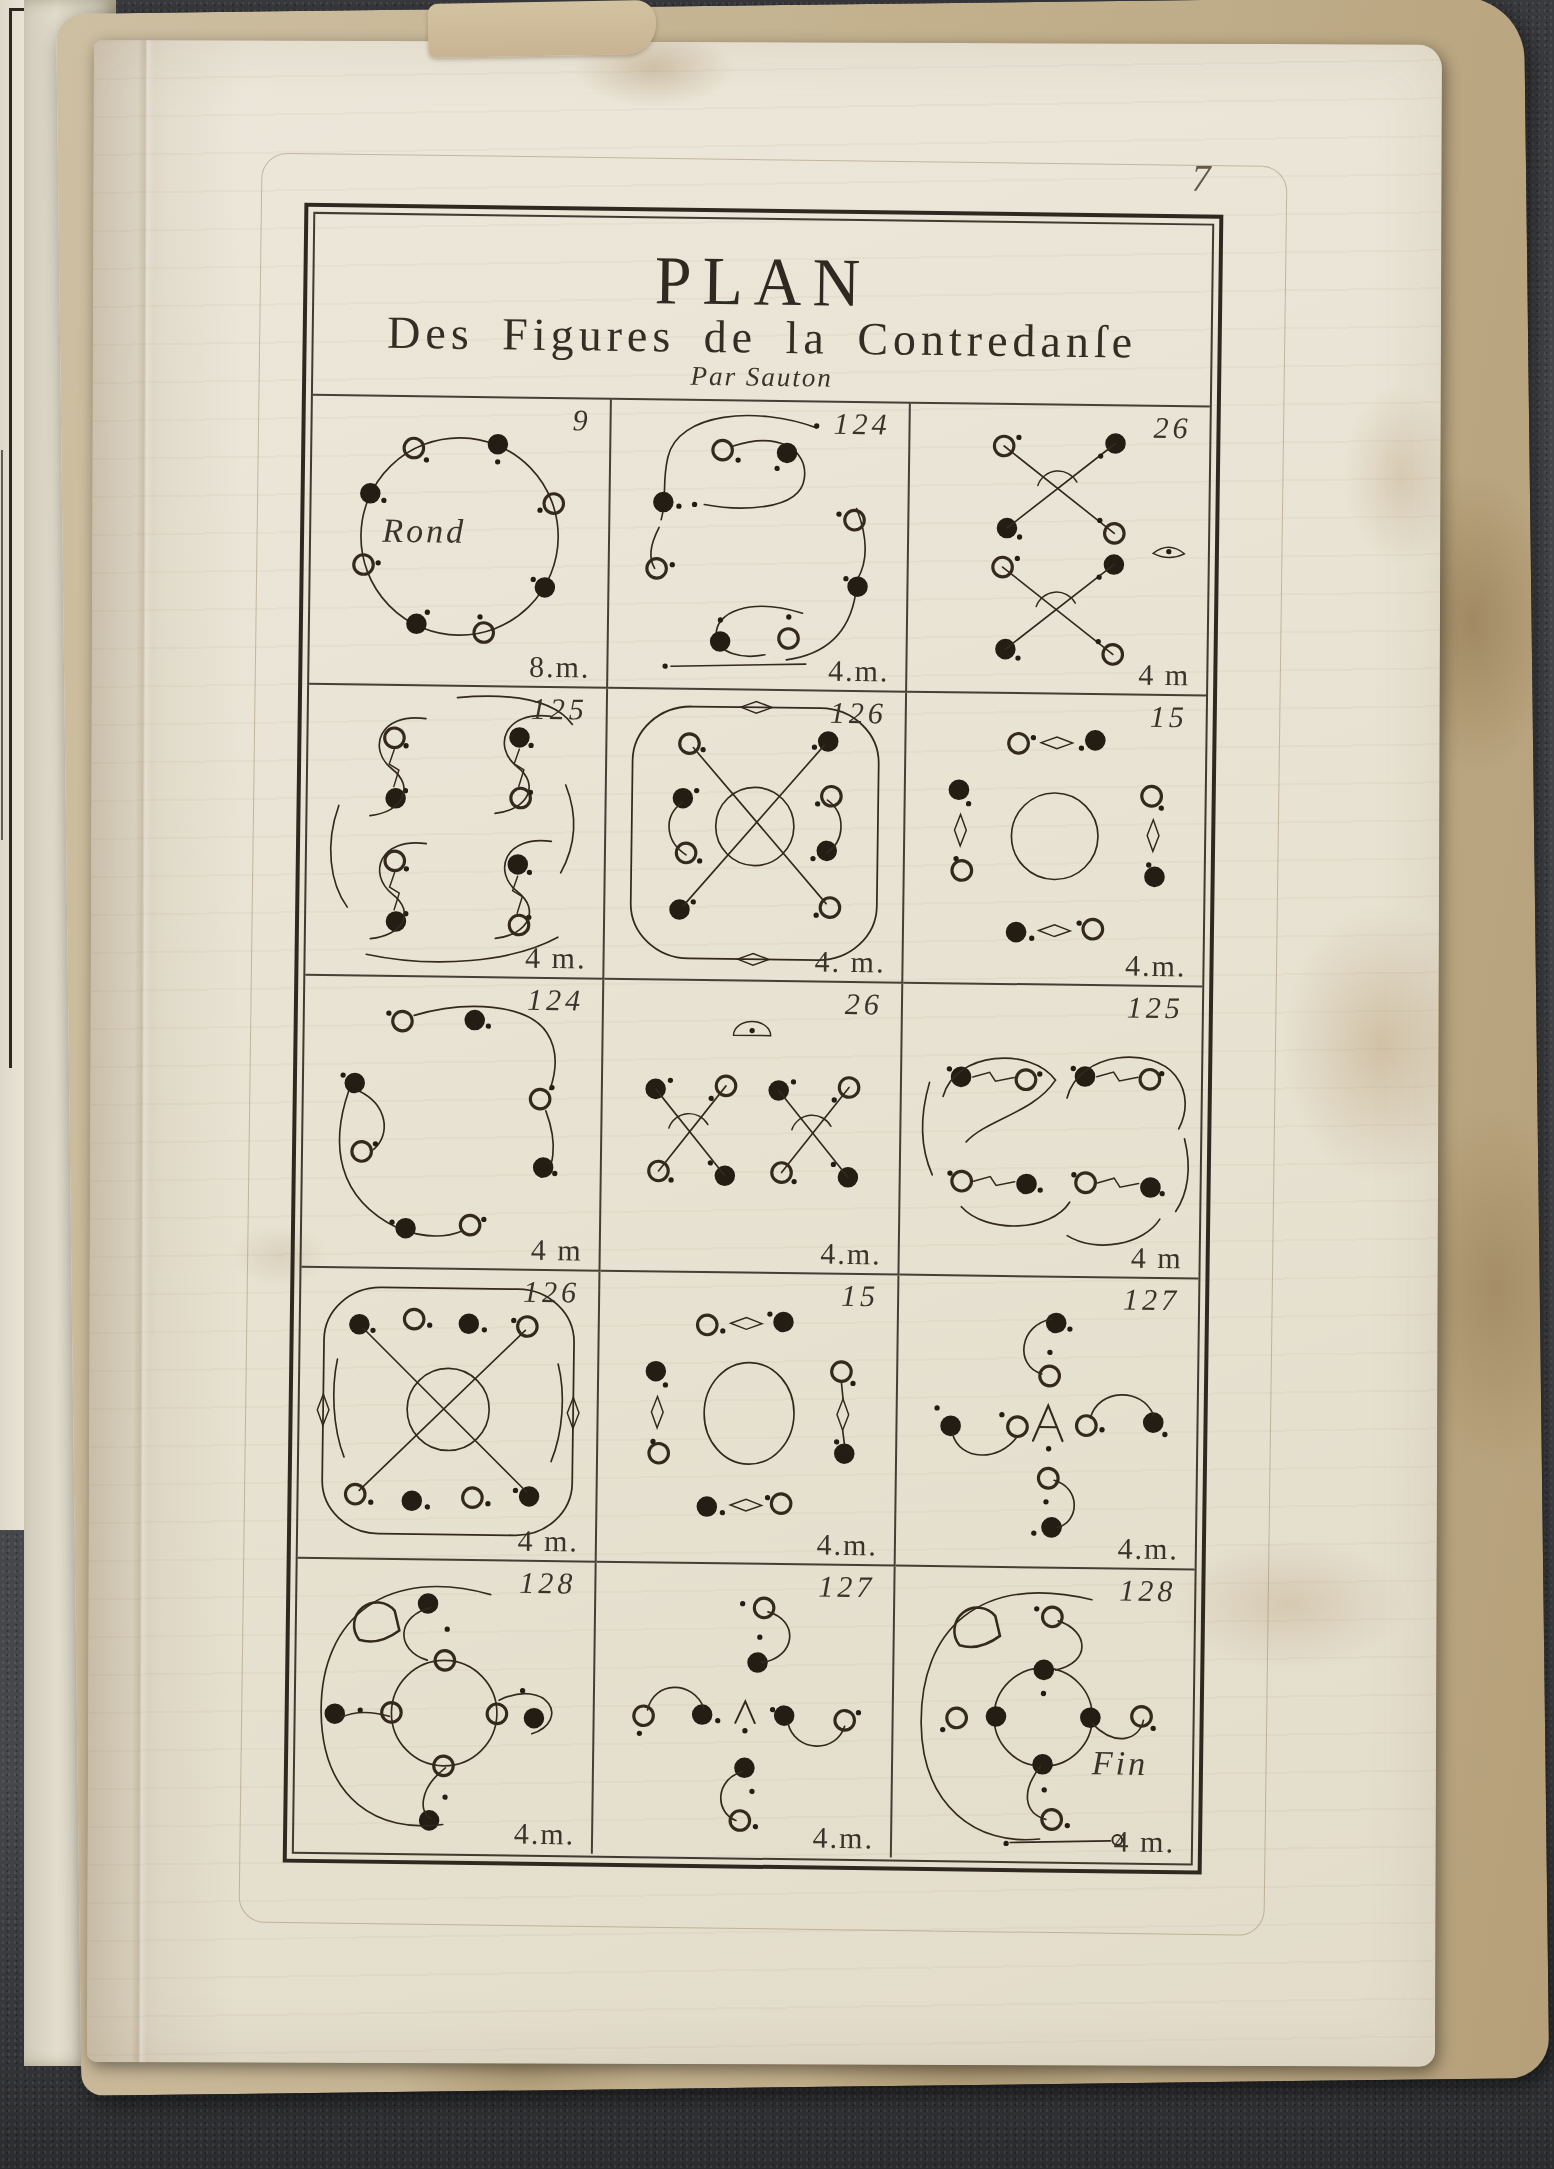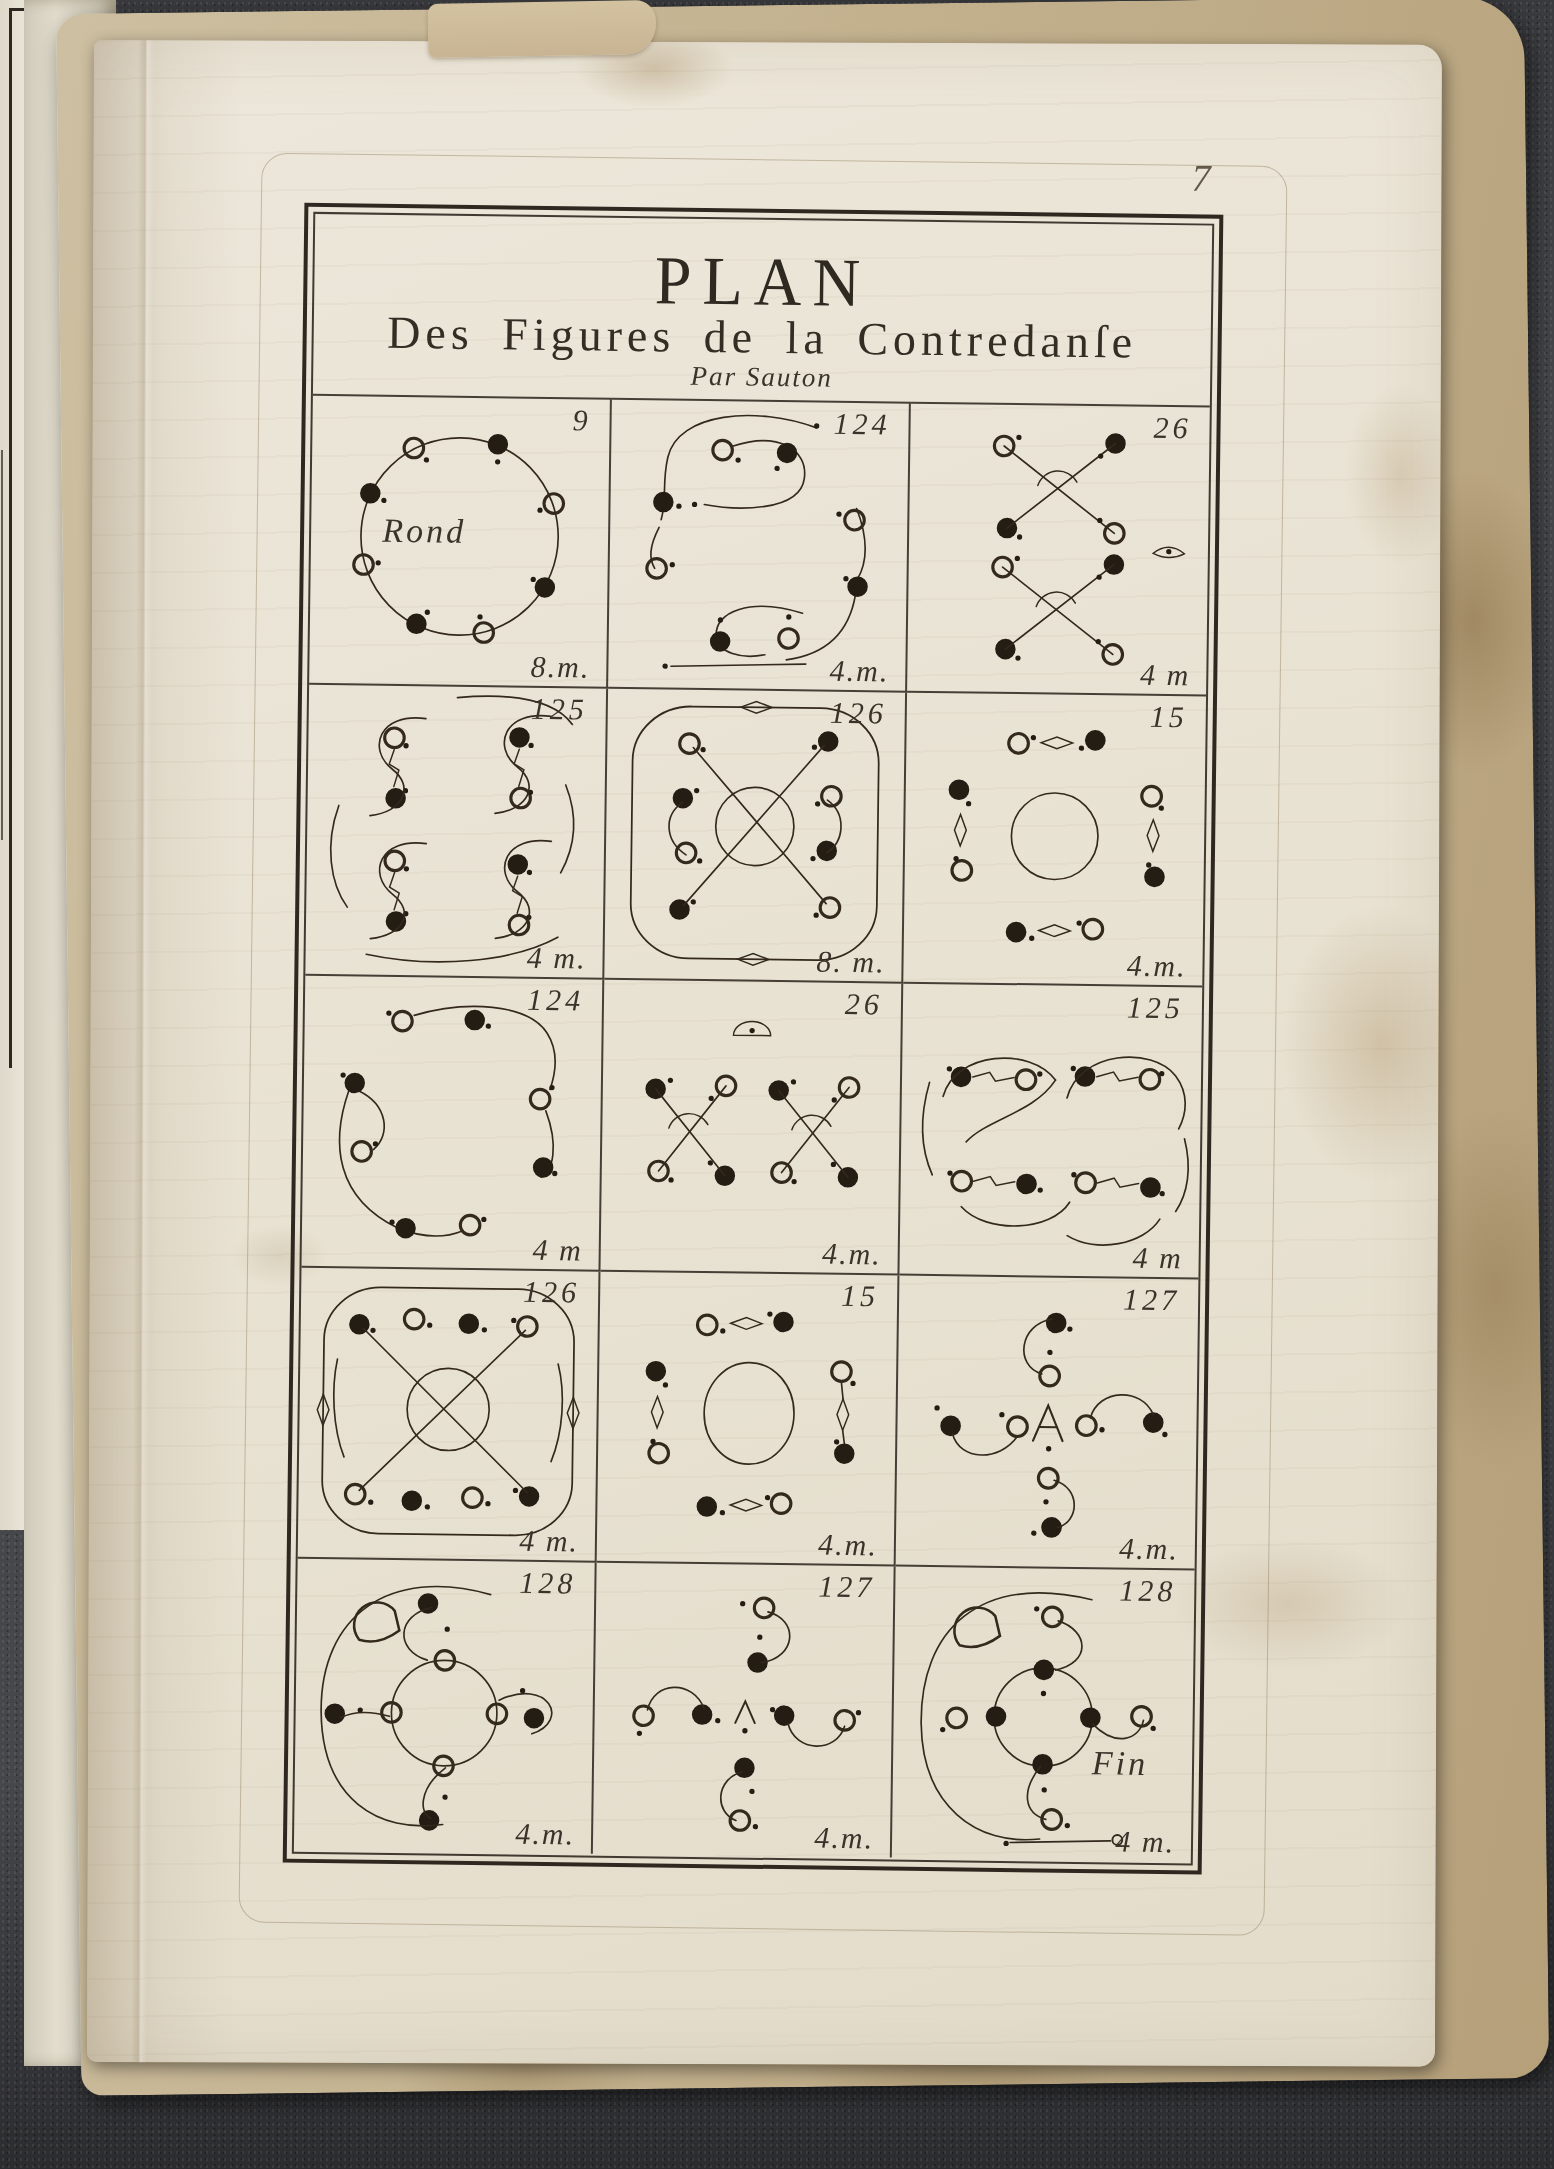--- a/index.html
+++ b/index.html
@@ -69,21 +69,21 @@
   .grid{position:absolute;left:11px;right:11px;top:191px;bottom:13px;
     display:grid;grid-template-columns:repeat(3,1fr);grid-template-rows:repeat(5,1fr);}
   .cell{position:relative;border-right:2px solid rgba(46,40,32,.88);
     border-bottom:2px solid rgba(46,40,32,.88);}
   .cell:nth-child(-n+3){border-top:2px solid rgba(46,40,32,.88);}
   .cell:nth-child(3n){border-right:none;}
   .cell:nth-child(n+13){border-bottom:none;}
   .cell svg{position:absolute;inset:2px 2px 2px 2px;width:calc(100% - 4px);height:calc(100% - 4px);}
   .num{position:absolute;top:4px;right:18px;font-style:italic;font-size:30px;
     letter-spacing:4px;color:#3a332a;}
-  .measure{position:absolute;bottom:2px;right:16px;font-style:italic;font-size:30px;
+  .measure{position:absolute;bottom:2px;right:16px;font-size:30px;
     letter-spacing:2px;color:#3a332a;}
   .center-label{position:absolute;left:24%;top:40%;font-style:italic;font-size:34px;
     letter-spacing:3px;color:#3a332a;}
   .center-label.fin{left:auto;right:44px;top:60%;text-align:right;}
 </style>
 </head>
 <body>
 
 <div class="scene">
   <div class="facing-edge">
@@ -245,21 +245,21 @@
               <circle cx="214" cy="112" r="2.7" fill="#241d14"></circle>
               <circle cx="210" cy="168" r="2.7" fill="#241d14"></circle>
               <circle cx="214" cy="226" r="2.7" fill="#241d14"></circle>
               <path d="M 86,56 L 224,214" fill="none" stroke="#33291d" stroke-width="1.7" stroke-linecap="round"></path>
               <path d="M 78,218 L 220,52" fill="none" stroke="#33291d" stroke-width="1.7" stroke-linecap="round"></path>
               <circle cx="150" cy="136" r="40" fill="none" stroke="#33291d" stroke-width="1.7"></circle>
               <path d="M 76,112 C 56,126 58,152 80,166" fill="none" stroke="#33291d" stroke-width="1.7" stroke-linecap="round"></path>
               <path d="M 224,108 C 244,122 242,150 224,162" fill="none" stroke="#33291d" stroke-width="1.7" stroke-linecap="round"></path>
             </svg>
             <div class="num">126</div>
-            <div class="measure">8. m.</div>
+            <div class="measure">4. m.</div>
           </div>
           <div class="cell">
             <svg viewBox="0 0 300 290" preserveAspectRatio="xMidYMid meet">
               <circle cx="150" cy="142" r="44" fill="none" stroke="#33291d" stroke-width="1.7"></circle>
               <circle cx="112" cy="48" r="10" fill="none" stroke="#33291d" stroke-width="3.2"></circle>
               <path d="M 135,47 L 151,41 L 167,47 L 151,53 Z" fill="none" stroke="#33291d" stroke-width="1.5" stroke-linecap="round"></path>
               <circle cx="190" cy="44" r="10.5" fill="#241d14"></circle>
               <circle cx="127" cy="42" r="2.7" fill="#241d14"></circle>
               <circle cx="176" cy="52" r="2.7" fill="#241d14"></circle>
               <circle cx="248" cy="100" r="10" fill="none" stroke="#33291d" stroke-width="3.2"></circle>

